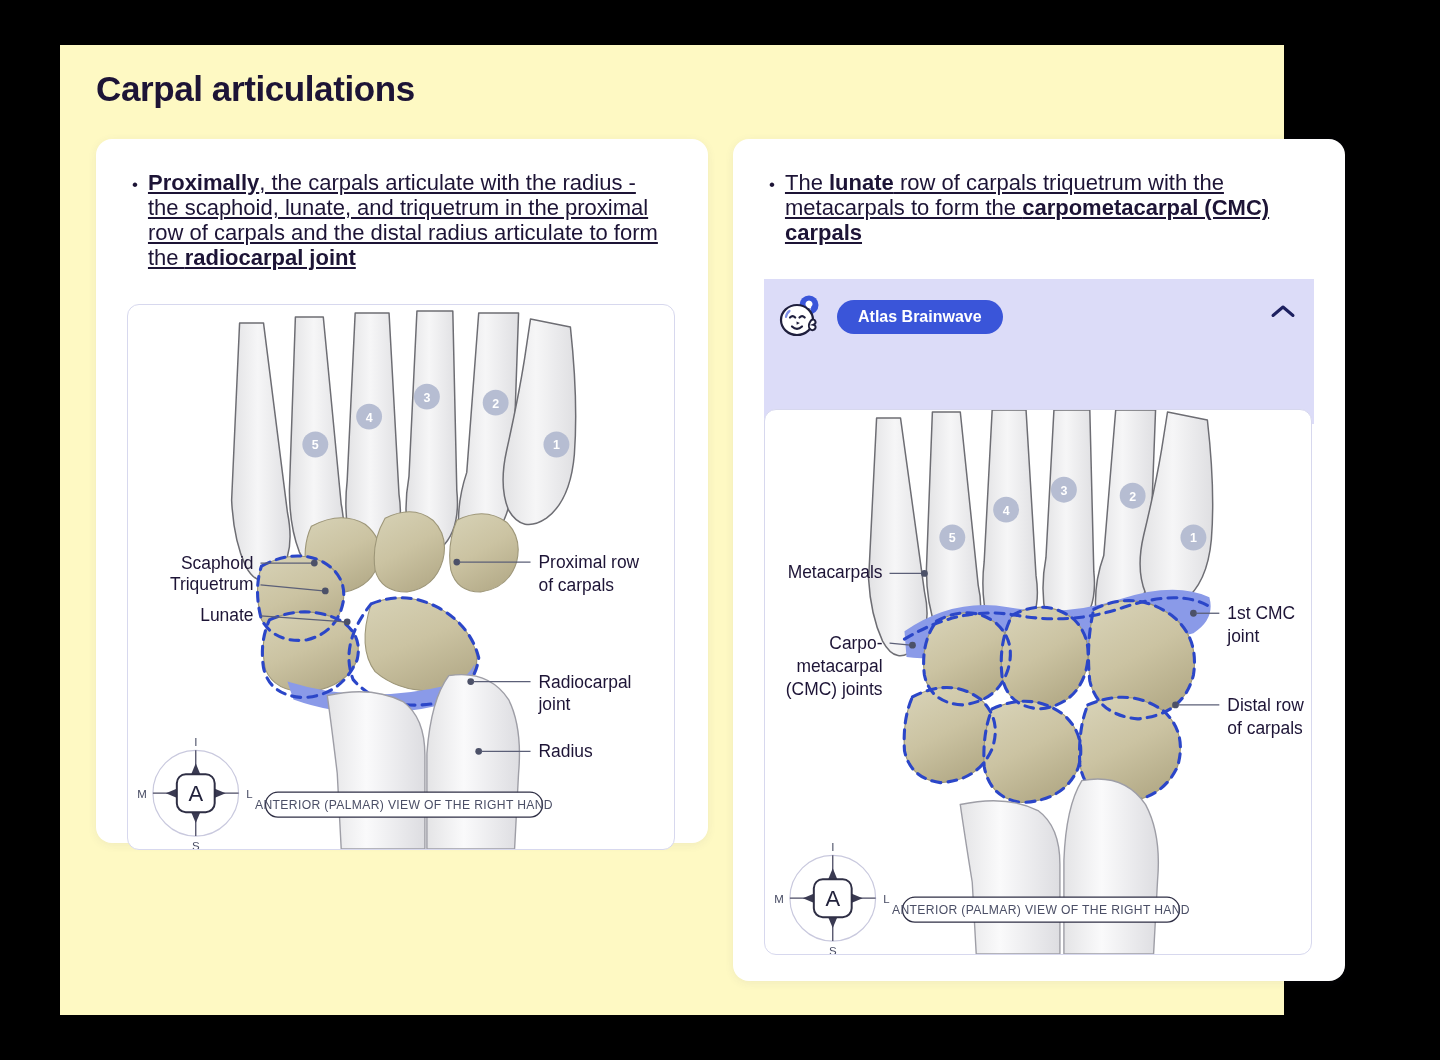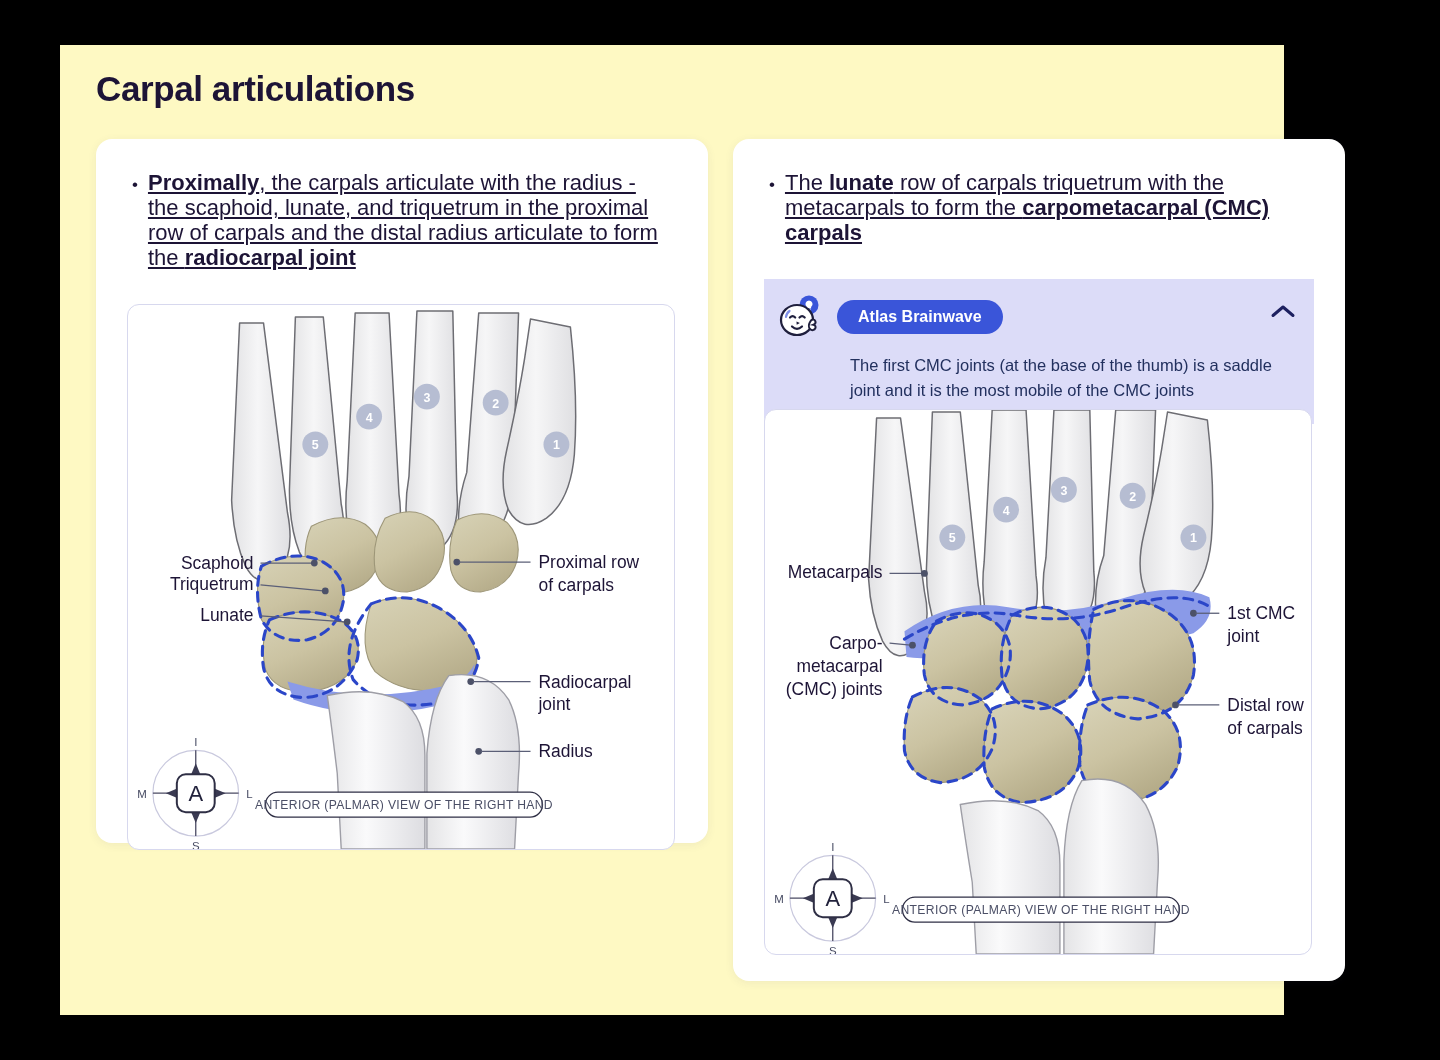--- a/index.html
+++ b/index.html
@@ -255,21 +255,20 @@
           <path d="M20.5 22.5q2.6-2.6 5.2 0" fill="none" stroke="#1f1f3d" stroke-width="2.2" stroke-linecap="round"></path>
           <path d="M17.5 26.5l3.4 1.6-3.2 1.6Z" fill="#1f1f3d"></path>
           <path d="M13 31.5q5 4.6 10 0" fill="none" stroke="#1f1f3d" stroke-width="2.2" stroke-linecap="round"></path>
           <path d="M31 27c1.6-3.2 4.6-3.2 5.4-.6.6 2-.8 3-2 3.4 1.8.4 2.6 1.8 2 3.4-.8 2.2-3.6 2.6-5.4.8-1.4-1.4-1.4-4.6 0-7Z" fill="#fff" stroke="#1f1f3d" stroke-width="2"></path>
         </svg>
         <div class="bw-badge">Atlas Brainwave</div>
       </div>
       <svg class="bw-chevron" viewBox="0 0 26 16">
         <path d="M3 12.5 13 4l10 8.5" fill="none" stroke="#1d2060" stroke-width="3" stroke-linecap="round" stroke-linejoin="round"></path>
       </svg>
-      <div class="bw-body">The first CMC joints (at the base of the thumb) is a saddle joint and it is the most mobile of the CMC joints</div>
     </div>
 
     <div class="figure" id="figure-right">
       <svg viewBox="0 0 548 546" xmlns="http://www.w3.org/2000/svg">
         <defs>
           <linearGradient id="mcR" x1="0" y1="0" x2="1" y2="0">
             <stop offset="0" stop-color="#e2e2e4"></stop>
               <stop offset=".45" stop-color="#f6f6f7"></stop>
               <stop offset="1" stop-color="#dfdfe2"></stop>
           </linearGradient>

